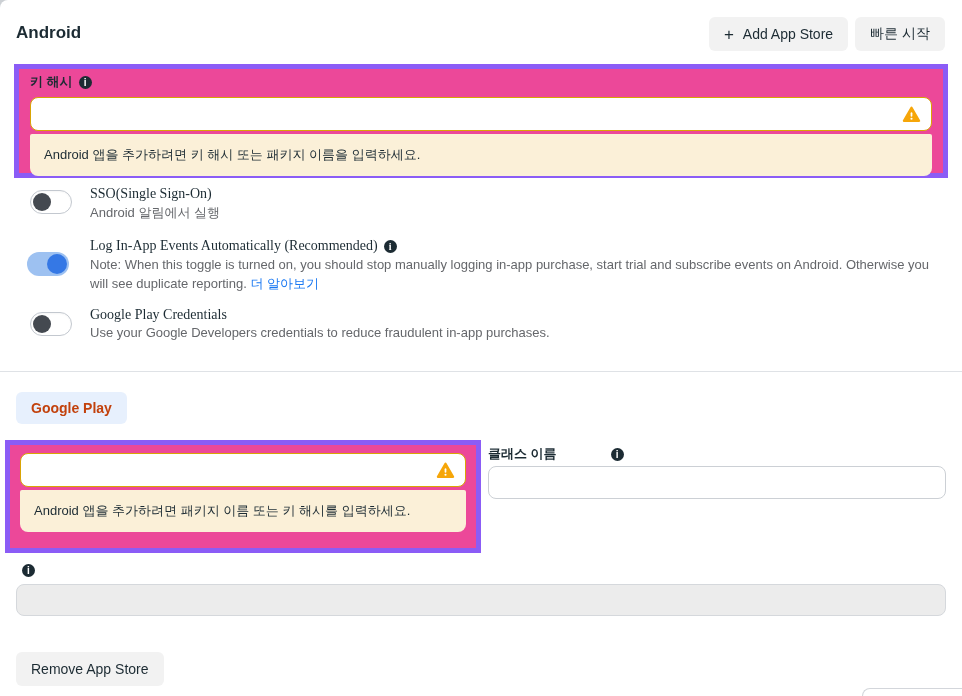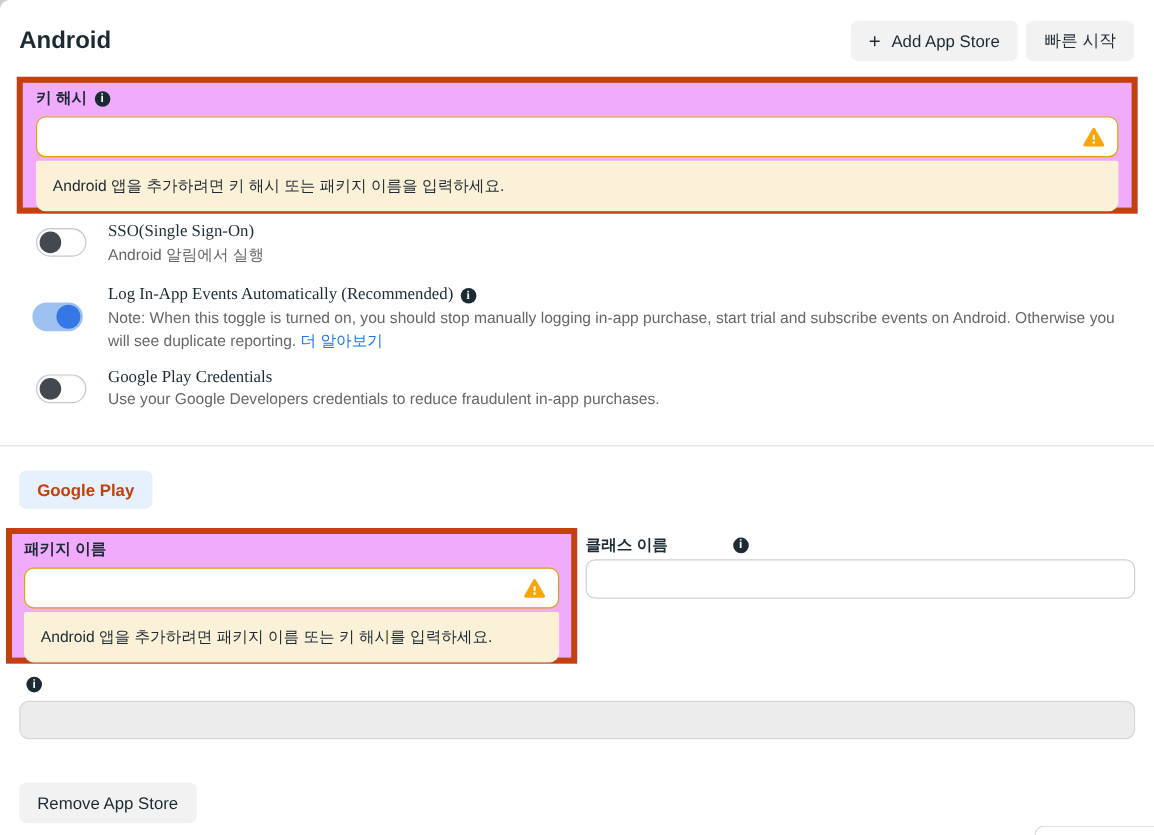--- a/index.html
+++ b/index.html
@@ -2,29 +2,29 @@
 <html><head>
 <meta charset="utf-8">
 <style>
   html,body{margin:0;padding:0;background:#ccd0d4;}
   *{box-sizing:border-box;}
   #panel{
     position:relative;width:962px;height:696px;background:#fff;
     border-radius:8px 0 0 0;overflow:hidden;
     font-family:"Liberation Sans","DejaVu Sans",sans-serif;color:#1c2b33;
   }
-  .page-title{position:absolute;left:16px;top:23px;font-size:20px;font-weight:700;}
+  .page-title{position:absolute;left:16px;top:23px;font-size:17px;font-weight:700;}
   .header-buttons{position:absolute;top:17px;right:17px;display:flex;gap:7px;}
   .btn{
     height:34px;display:inline-flex;align-items:center;padding:0 15px;
     background:#f2f2f2;border:none;border-radius:6px;font-size:14px;color:#1c2b33;
     cursor:pointer;font-family:inherit;white-space:nowrap;
   }
   .plus-icon{font-size:17px;font-weight:400;margin-right:9px;line-height:1;}
-  .red-box{position:absolute;border:5px solid #c2410c;background:#f0abfc;}
+  .red-box{position:absolute;border:5px solid #8b5cf6;background:#ec4899;}
   #key-hash-box{left:14px;top:64px;width:934px;height:114px;padding:3px 11px 0;}
   #package-box{left:5px;top:440px;width:476px;height:113px;padding:3px 10px 0;}
   .field-label{display:flex;align-items:center;height:20px;font-size:13px;font-weight:700;}
   .info-icon{
     display:inline-block;width:13px;height:13px;border-radius:50%;background:#1c2b33;
     color:#fff;font-size:10px;line-height:13px;text-align:center;font-weight:700;
     margin-left:6px;flex:0 0 auto;
   }
   .info-icon::after{content:"i";}
   .input-wrap{position:relative;margin-top:5px;}
@@ -122,23 +122,20 @@
     <div class="knob"></div>
   </div>
   <div class="row-title" style="top:307px;">Google Play Credentials</div>
   <div class="row-sub" style="top:325px;">Use your Google Developers credentials to reduce fraudulent in-app purchases.</div>
 
   <div class="divider"></div>
 
   <div class="chip">Google Play</div>
 
   <div class="red-box" id="package-box">
-    <div class="field-label">
-      <span>패키지 이름</span>
-    </div>
     <div class="input-wrap">
       <input class="field-input warn-input" value="" style="">
       <svg class="warning-icon" width="19" height="19" viewBox="0 0 24 24">
         <path d="M12 3.5 L21.5 20 H2.5 Z" fill="#F6A609" stroke="#F6A609" stroke-width="3" stroke-linejoin="round"></path>
         <rect x="10.9" y="9.2" width="2.2" height="5.6" rx="1.1" fill="#fff"></rect>
         <circle cx="12" cy="17.3" r="1.35" fill="#fff"></circle>
       </svg>
     </div>
     <div class="warn-msg">Android 앱을 추가하려면 패키지 이름 또는 키 해시를 입력하세요.</div>
   </div>

